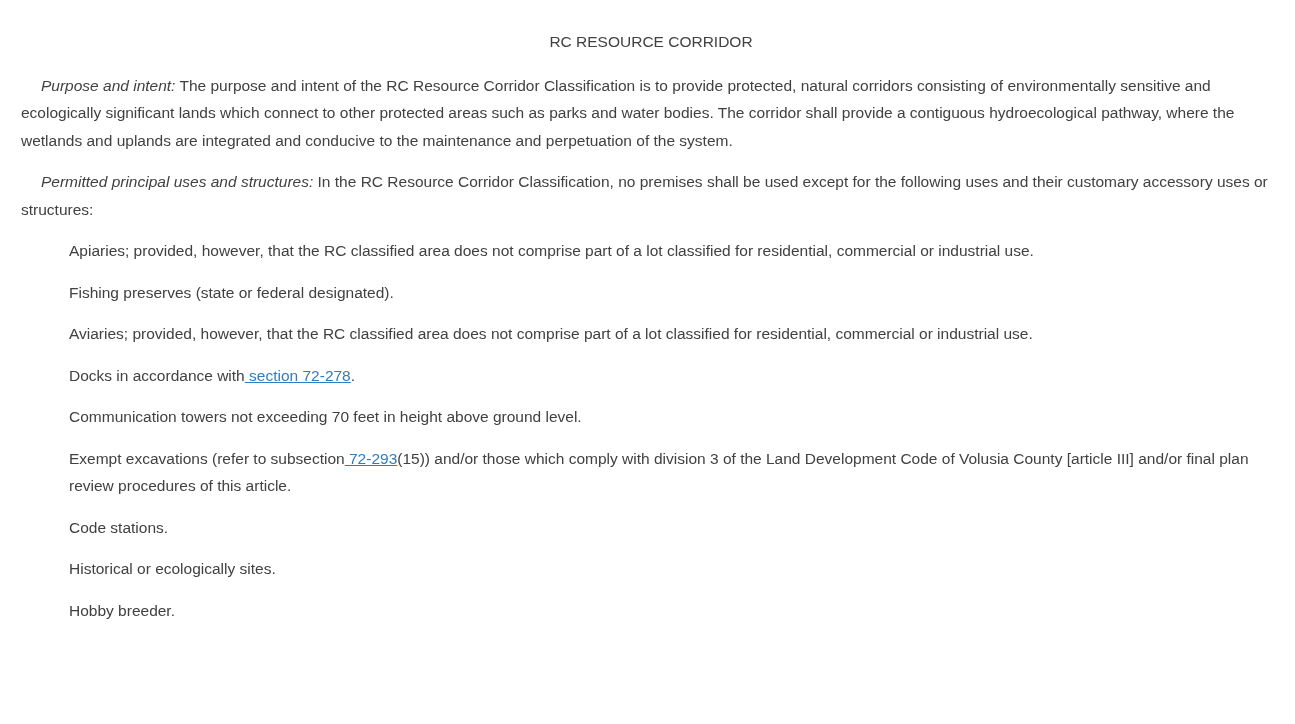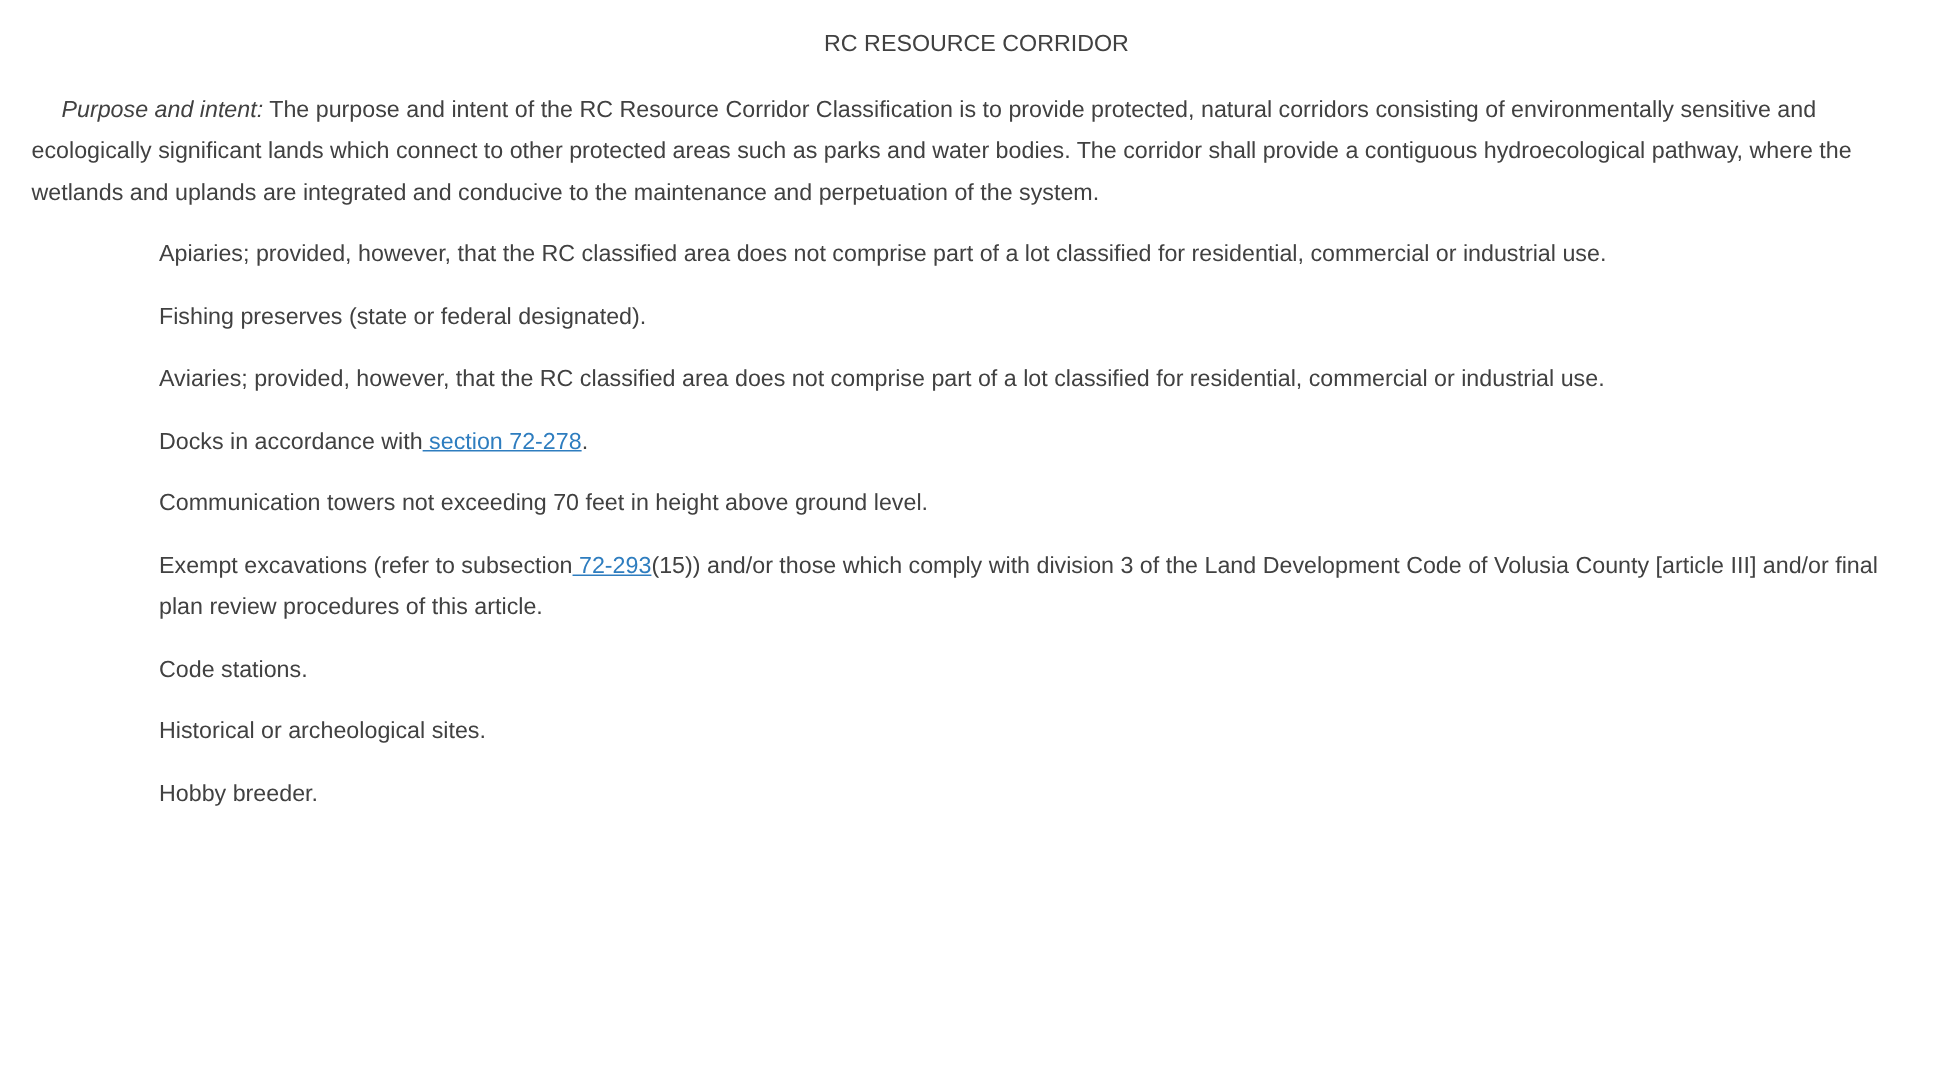--- a/index.html
+++ b/index.html
@@ -17,21 +17,21 @@
     width: 1295px;
     height: 724px;
     overflow: hidden;
     font-family: "Liberation Sans", "DejaVu Sans", sans-serif;
     font-size: 15.5px;
     line-height: 27.5px;
     color: var(--text-color);
     font-weight: 400;
   }
   .doc {
-    padding: 16px 14px 0 21px;
+    padding: 28px 14px 0 21px;
   }
   .doc-title {
     text-align: center;
     margin: 0 0 16px 0;
   }
   .doc-title .title-line {
     display: block;
   }
   .doc-title sup.footnote {
     font-size: 10px;
@@ -40,21 +40,21 @@
     margin-left: 2px;
   }
   p.para {
     margin: 0 0 14px 0;
     text-indent: 20px;
   }
   p.para em.lead {
     font-style: italic;
   }
   .uses-list {
-    margin-left: 85px;
+    margin-left: 48px;
   }
   .list-item {
     margin: 0 0 14px 0;
   }
   a.section-link {
     color: var(--link-color);
     text-decoration: underline;
     cursor: pointer;
   }
 </style>
@@ -64,26 +64,29 @@
 <main class="doc">
 
   <header class="doc-title">
     <span class="title-line">RC RESOURCE CORRIDOR</span>
   </header>
 
   <p class="para">
     <em class="lead">Purpose and intent:</em><span> The purpose and intent of the RC Resource Corridor Classification is to provide protected, natural corridors consisting of environmentally sensitive and ecologically significant lands which connect to other protected areas such as parks and water bodies. The corridor shall provide a contiguous hydroecological pathway, where the wetlands and uplands are integrated and conducive to the maintenance and perpetuation of the system.</span>
   </p>
 
+  <p class="para">
+    <em class="lead">Permitted principal uses and structures:</em><span> In the RC Resource Corridor Classification, no premises shall be used except for the following uses and their customary accessory uses or structures:</span>
+  </p>
 
   <div class="uses-list" id="uses-list">
       <div class="list-item"><span>Apiaries; provided, however, that the RC classified area does not comprise part of a lot classified for residential, commercial or industrial use.</span></div>
       <div class="list-item"><span>Fishing preserves (state or federal designated).</span></div>
       <div class="list-item"><span>Aviaries; provided, however, that the RC classified area does not comprise part of a lot classified for residential, commercial or industrial use.</span></div>
       <div class="list-item"><span>Docks in accordance with</span><a class="section-link" href="#"> section 72-278</a><span>.</span></div>
       <div class="list-item"><span>Communication towers not exceeding 70 feet in height above ground level.</span></div>
       <div class="list-item"><span>Exempt excavations (refer to subsection</span><a class="section-link" href="#"> 72-293</a><span>(15)) and/or those which comply with division 3 of the Land Development Code of Volusia County [article III] and/or final plan review procedures of this article.</span></div>
       <div class="list-item"><span>Code stations.</span></div>
-      <div class="list-item"><span>Historical or archeological sites.</span></div>
+      <div class="list-item"><span>Historical or ecologically sites.</span></div>
       <div class="list-item"><span>Hobby breeder.</span></div>
     </div>
 
 </main>
 
 </body></html>

